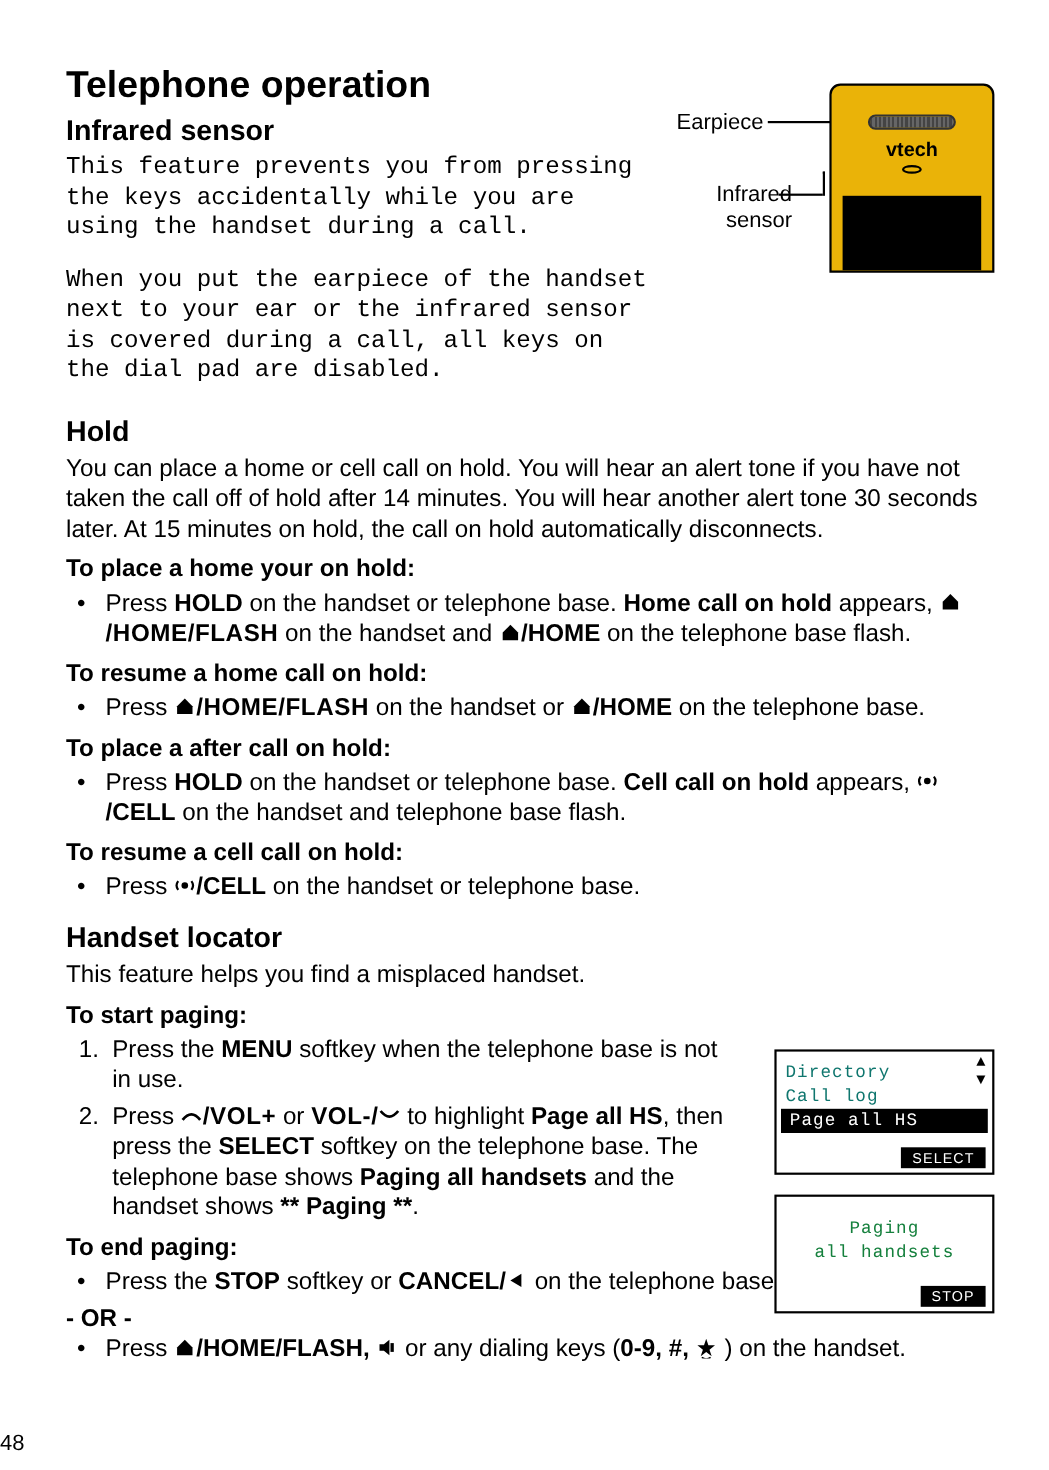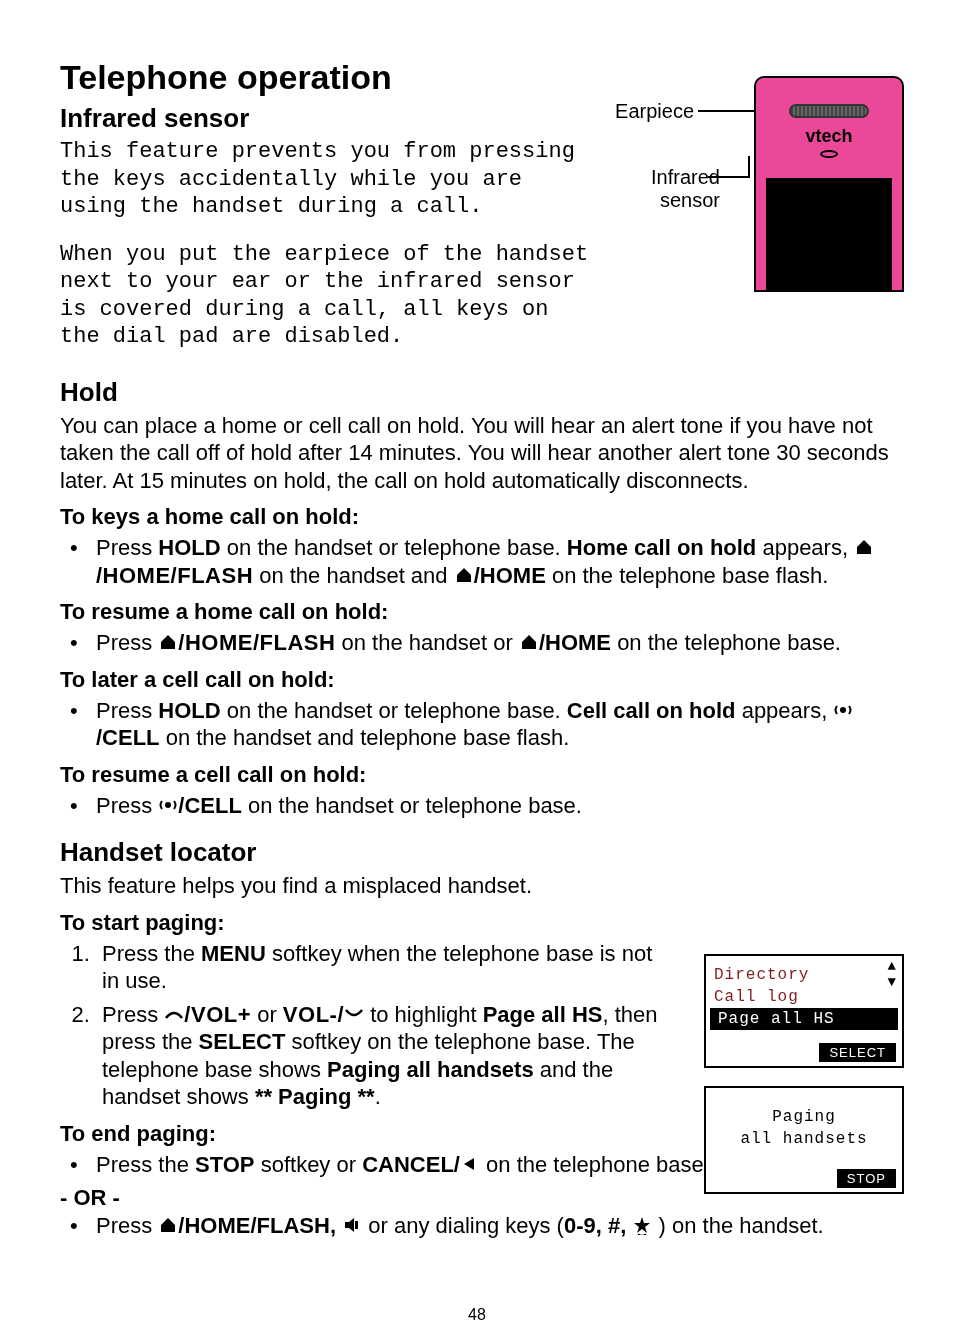--- a/index.html
+++ b/index.html
@@ -17,38 +17,38 @@
   .body-text { font-size: 22px; line-height: 1.25; }
   .bold { font-weight: bold; }
   .small-caps { font-variant: small-caps; letter-spacing: 0.5px; }
   ul { list-style: none; padding-left: 36px; }
   ul li { position: relative; margin-bottom: 6px; }
   ul li::before { content: "•"; position: absolute; left: -26px; top: 0; font-size: 22px; }
   ol { padding-left: 36px; }
   ol li { margin-bottom: 6px; padding-left: 6px; }
   .sub-h { font-size: 22px; font-weight: bold; margin-top: 10px; margin-bottom: 4px; }
   .inline-icon { display: inline-block; vertical-align: -2px; }
-  .page-num { position: absolute; bottom: 12px; left: 0; right: 0; text-align: center; font-size: 16px; }
+  .page-num { position: absolute; bottom: 12px; left: 0; right: 0; font-size: 20px; }
 
   
   .phone-diag {
     position: absolute;
     top: 76px;
     right: 50px;
     width: 300px;
     height: 220px;
   }
   .phone-body {
     position: absolute;
     right: 0; top: 0;
-    width: 150px; height: 216px;
+    width: 150px; height: 172px;
     border: 2px solid #000;
     border-radius: 10px 10px 0 0;
     overflow: hidden;
-    background: #ec4899;
+    background: #eab308;
   }
   .phone-screen {
     position: absolute;
     left: 10px; right: 10px; top: 100px; bottom: 0;
     background: #000;
   }
   .earpiece-slot {
     position: absolute;
     top: 26px; left: 50%; transform: translateX(-50%);
     width: 80px; height: 14px;
@@ -91,31 +91,31 @@
     position: absolute;
     right: 50px;
     width: 200px;
     border: 2px solid #000;
     background: #fff;
     font-family: "Courier New", monospace;
   }
   .lcd-top { top: 954px; height: 114px; }
   .lcd-bot { top: 1086px; height: 108px; }
   .lcd-inner { position: relative; width: 100%; height: 100%; }
-  .lcd-row { padding: 2px 8px; font-size: 16px; color: #7f1d1d; letter-spacing: 1px; }
+  .lcd-row { padding: 2px 8px; font-size: 16px; color: #0f766e; letter-spacing: 1px; }
   .lcd-row.sel { background: #000; color: #fff; margin: 0 4px; }
   .lcd-arrows { position: absolute; top: 2px; right: 6px; font-size: 14px; color: #000; }
   .lcd-btn {
     position: absolute; bottom: 4px; right: 6px;
     background: #000; color: #fff;
     font-size: 13px; padding: 2px 10px;
     font-family: Arial, sans-serif;
     letter-spacing: 1px;
   }
-  .lcd-center { text-align: center; color: #000000; font-size: 16px; letter-spacing: 1px; line-height: 1.4; padding-top: 18px;}
+  .lcd-center { text-align: center; color: #15803d; font-size: 16px; letter-spacing: 1px; line-height: 1.4; padding-top: 18px;}
 
   
   svg.icon { width: 20px; height: 20px; }
 
   .row-with-diagram { width: 530px; font-family: Liberation Mono, monospace; }
   .row-with-lcd { width: 610px; }
 </style>
 </head>
 <body>
 
@@ -168,21 +168,21 @@
     <div class="sensor-dot"></div>
     <div class="phone-screen"></div>
     <div class="side-btn a"></div>
     <div class="side-btn b"></div>
   </div>
 </div>
 
 <h2 style="margin-top:26px">Hold</h2>
 <p class="body-text">You can place a home or cell call on hold. You will hear an alert tone if you have not taken the call off of hold after 14 minutes. You will hear another alert tone 30 seconds later. At 15 minutes on hold, the call on hold automatically disconnects.</p>
 
-<p class="sub-h">To keys a home call on hold:</p>
+<p class="sub-h">To place a home your on hold:</p>
 <ul class="body-text">
   <li>
     <span>Press </span><span class="bold">HOLD</span><span> on the handset or telephone base. </span><span class="bold">Home call on hold</span><span> appears, </span><svg class="icon inline-icon">
         <use href="#home-ico"></use>
       </svg><span class="bold small-caps">/HOME/FLASH</span><span> on the handset and </span><svg class="icon inline-icon">
         <use href="#home-ico"></use>
       </svg><span class="bold">/HOME</span><span> on the telephone base flash.</span>
   </li>
 </ul>
 
@@ -190,21 +190,21 @@
 <ul class="body-text">
   <li>
     <span>Press </span><svg class="icon inline-icon">
         <use href="#home-ico"></use>
       </svg><span class="bold small-caps">/HOME/FLASH</span><span> on the handset or </span><svg class="icon inline-icon">
         <use href="#home-ico"></use>
       </svg><span class="bold">/HOME</span><span> on the telephone base.</span>
   </li>
 </ul>
 
-<p class="sub-h">To later a cell call on hold:</p>
+<p class="sub-h">To place a after call on hold:</p>
 <ul class="body-text">
   <li>
     <span>Press </span><span class="bold">HOLD</span><span> on the handset or telephone base. </span><span class="bold">Cell call on hold</span><span> appears, </span><svg class="icon inline-icon">
         <use href="#cell-ico"></use>
       </svg><span class="bold">/CELL</span><span> on the handset and telephone base flash.</span>
   </li>
 </ul>
 
 <p class="sub-h">To resume a cell call on hold:</p>
 <ul class="body-text">

